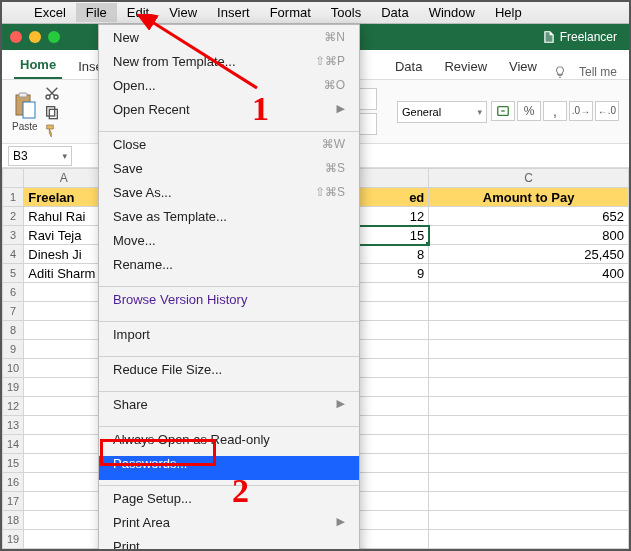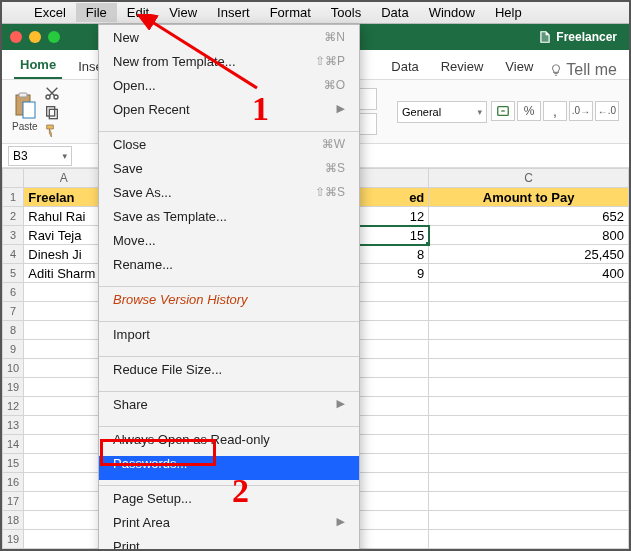--- a/index.html
+++ b/index.html
@@ -8,27 +8,27 @@
 .menubar { height:22px; background:linear-gradient(#f3f3f3,#e6e6e6); display:flex; align-items:center; padding:0 10px; font-size:13px; border-bottom:1px solid #bbb; }
 .apple { font-size:14px; margin-right:12px; }
 .menubar-item { padding:2px 10px; cursor:default; }
 .menubar-item.active { background:#cfcfcf; }
 .menubar-item:first-of-type { font-weight:bold; }
 
 .titlebar { height:26px; background:#1e6c41; display:flex; align-items:center; padding:0 8px; position:relative; }
 .traffic { display:flex; gap:7px; }
 .tl { width:12px; height:12px; border-radius:50%; }
 .tl.red{background:#ff5f56;} .tl.yel{background:#ffbd2e;} .tl.grn{background:#27c93f;}
-.doc-title { position:absolute; right:12px; color:#fff; font-size:12px; display:flex; align-items:center; gap:4px;font-weight:bold; }
+.doc-title { position:absolute; right:12px; color:#fff; font-size:12px; display:flex; align-items:center; gap:4px; }
 .doc-title svg{width:14px;height:14px;}
 
 .ribbon-tabs { height:30px; display:flex; align-items:flex-end; padding:0 12px; gap:10px; font-size:13px; border-bottom:1px solid #ddd; }
 .rtab { padding:5px 6px; color:#333; }
 .rtab.sel { font-weight:600; border-bottom:2px solid #1e6c41; color:#1e6c41; }
-.tellme { display:flex; align-items:center; gap:3px; font-size:16px; color:#666; }
+.tellme { display:flex; align-items:flex-start; gap:12px; font-size:12px; color:#666; }
 .tellme svg{width:14px;height:14px;}
 
 .ribbon { height:64px; background:#fafafa; border-bottom:1px solid #ddd; display:flex; align-items:center; padding:0 10px; gap:6px; }
 .paste-grp { display:flex; flex-direction:column; align-items:center; gap:1px; font-size:10px; color:#444; }
 .paste-ic { width:24px; height:28px; }
 .mini-col { display:flex; flex-direction:column; gap:3px; }
 .mini-ic { width:16px; height:16px; }
 .align-grp { display:grid; grid-template-columns:repeat(4,22px); grid-template-rows:repeat(2,22px); gap:3px; margin-left:auto; }
 .abtn { width:22px; height:22px; border:1px solid #ccc; background:#fff; display:flex; align-items:center; justify-content:center;padding-left:28px; }
 .abtn svg{width:14px;height:14px;}
@@ -49,21 +49,21 @@
 .sheet thead th { background:#f0f0f0; color:#666; font-weight:normal; font-size:12px; text-align:center; }
 .sheet tbody th.rowh { background:#f0f0f0; color:#666; font-weight:normal; font-size:11px; text-align:center; width:18px; }
 .hdr-row td { background:#ffd867; font-weight:bold; text-align:center; }
 col.rh{width:18px;} col.ca{width:80px;} col.cb{width:326px;} col.cc{width:200px;}
 .sheet td.num{text-align:right;}
 .sel-cell { outline:2px solid #1e6c41; outline-offset:-1px; position:relative; }
 .sel-cell::after{content:"";position:absolute;right:-3px;bottom:-3px;width:5px;height:5px;background:#1e6c41;}
 
 .dropdown { position:absolute; left:96px; top:22px; width:262px; background:#f3f3f3; border:1px solid #bbb; box-shadow:2px 4px 12px rgba(0,0,0,.25); border-radius:0 0 6px 6px; padding:5px 0 8px; z-index:50; }
 .menu-item { height:24px; display:flex; align-items:flex-start; justify-content:space-between; padding:0 14px; font-size:13px; color:#222; }
-.menu-item.disabled{color:#c2410c;font-style:italic;}
+.menu-item.disabled{color:#4c1d95;}
 .menu-item.hl{background:#1a63ff;color:#fff;}
 .menu-item .sc{color:#9a9a9a;font-size:12px;}
 .menu-item .sub{font-size:11px;color:#888;}
 .menu-sep{height:1px;background:#d0d0d0;margin:5px 0;}
 
 .anno { position:absolute; z-index:60; pointer-events:none; }
 .arrow-svg{position:absolute;left:135px;top:12px;width:130px;height:80px;}
 .num1{left:250px;top:88px;color:#e00;font-size:34px;font-weight:bold;font-family:"Times New Roman",serif;}
 .num2{left:230px;top:470px;color:#e00;font-size:34px;font-weight:bold;font-family:"Times New Roman",serif;}
 .redbox{position:absolute;left:98px;top:437px;width:116px;height:27px;border:3px solid #e00;z-index:55;pointer-events:none;}

